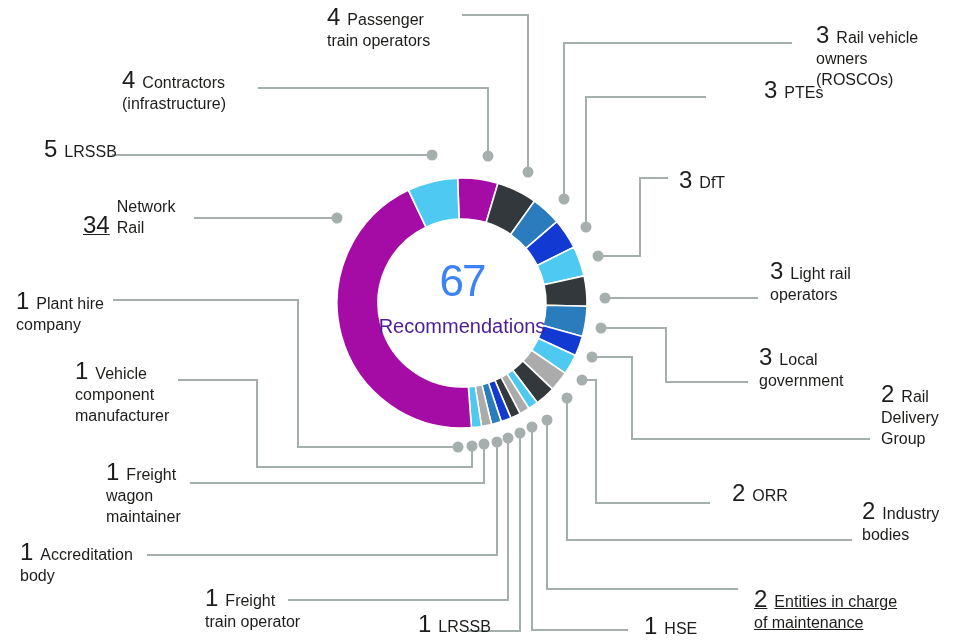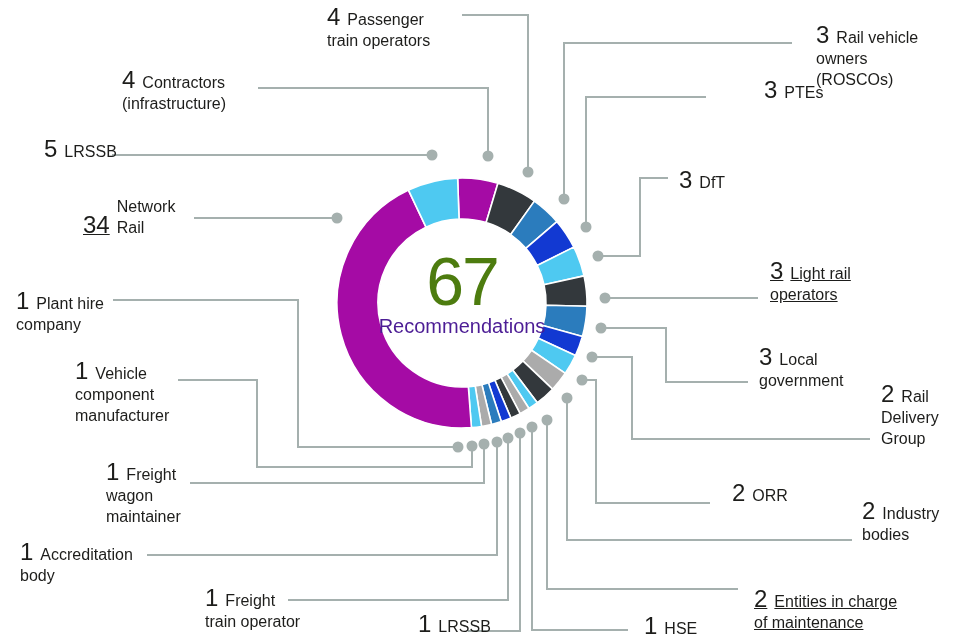--- a/index.html
+++ b/index.html
@@ -8,21 +8,21 @@
     font-family:"Liberation Sans",sans-serif;color:#1d1d1b;
   }
   .stage svg{position:absolute;left:0;top:0;}
   .callout{position:absolute;white-space:pre-line;}
   .callout .num{font-size:24px;line-height:26px;margin-right:7px;color:#1d1d1b;}
   .callout .txt{font-size:16px;line-height:21px;color:#1d1d1b;}
   .callout.txt-align .txt{display:inline-block;vertical-align:baseline;}
   .center-text{
     position:absolute;left:312px;top:251px;width:300px;text-align:center;
   }
-  .center-num{font-size:68px;line-height:60px;letter-spacing:-2px;color:#4d7c0f;}
+  .center-num{font-size:44px;line-height:60px;letter-spacing:-2px;color:#3b82f6;}
   .center-label{font-size:20px;line-height:24px;margin-top:3px;color:#4c1d95;}
 </style>
 </head>
 <body>
 
 <div class="stage">
   <svg id="chart-svg" width="960" height="640" viewBox="0 0 960 640">
     <g id="leader-lines">
         <polyline points="258,88 488,88 488,156" fill="none" stroke="#a5b0ae" stroke-width="2"></polyline>
         <polyline points="462,15 528,15 528,172" fill="none" stroke="#a5b0ae" stroke-width="2"></polyline>
@@ -99,21 +99,21 @@
   <div id="labels">
       <div class="callout" style="left: 122px; top: 67px; width: 200px;"><span class="num">4</span><span class="txt">Contractors
 (infrastructure)</span></div>
       <div class="callout" style="left: 327px; top: 4px; width: 200px;"><span class="num">4</span><span class="txt">Passenger
 train operators</span></div>
       <div class="callout" style="left: 816px; top: 22px; width: 143px;"><span class="num">3</span><span class="txt">Rail vehicle
 owners
 (ROSCOs)</span></div>
       <div class="callout" style="left: 728px; top: 77px; width: 120px; margin-left: 36px;"><span class="num">3</span><span class="txt">PTEs</span></div>
       <div class="callout" style="left: 679px; top: 167px; width: 100px;"><span class="num">3</span><span class="txt">DfT</span></div>
-      <div class="callout" style="left: 770px; top: 258px; width: 189px; text-decoration: underline;"><span class="num">3</span><span class="txt">Light rail
+      <div class="callout" style="left: 770px; top: 258px; width: 189px;"><span class="num">3</span><span class="txt">Light rail
 operators</span></div>
       <div class="callout" style="left: 759px; top: 344px; width: 180px;"><span class="num">3</span><span class="txt">Local
 government</span></div>
       <div class="callout" style="left: 881px; top: 381px; width: 78px;"><span class="num">2</span><span class="txt">Rail
 Delivery
 Group</span></div>
       <div class="callout" style="left: 732px; top: 480px; width: 110px;"><span class="num">2</span><span class="txt">ORR</span></div>
       <div class="callout" style="left: 862px; top: 498px; width: 97px;"><span class="num">2</span><span class="txt">Industry
 bodies</span></div>
       <div class="callout" style="left: 754px; top: 586px; width: 205px; text-decoration: underline;"><span class="num">2</span><span class="txt">Entities in charge

